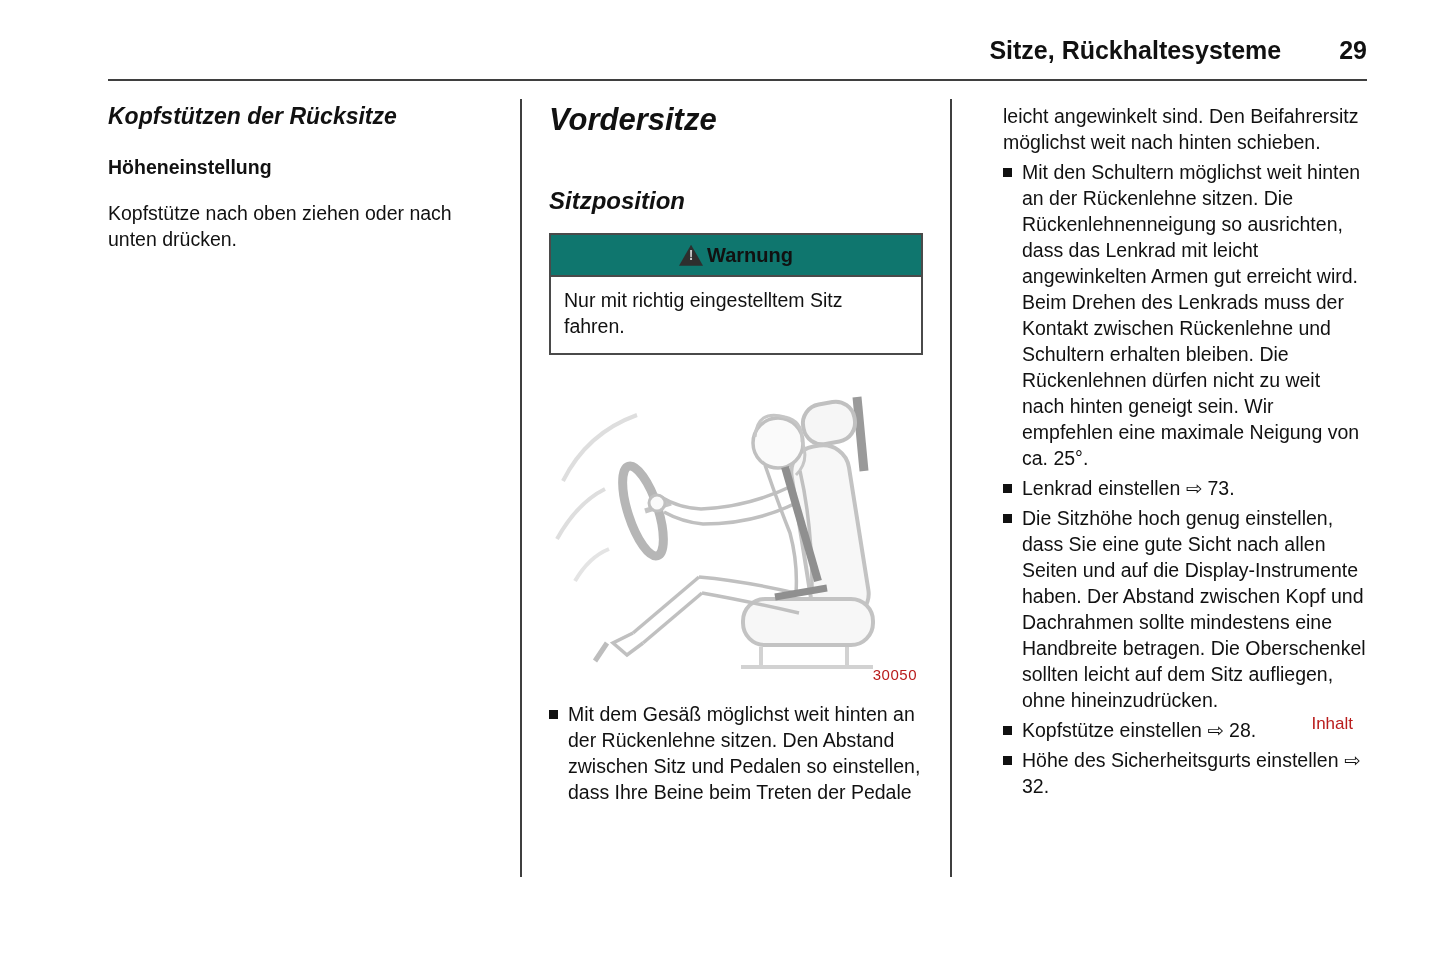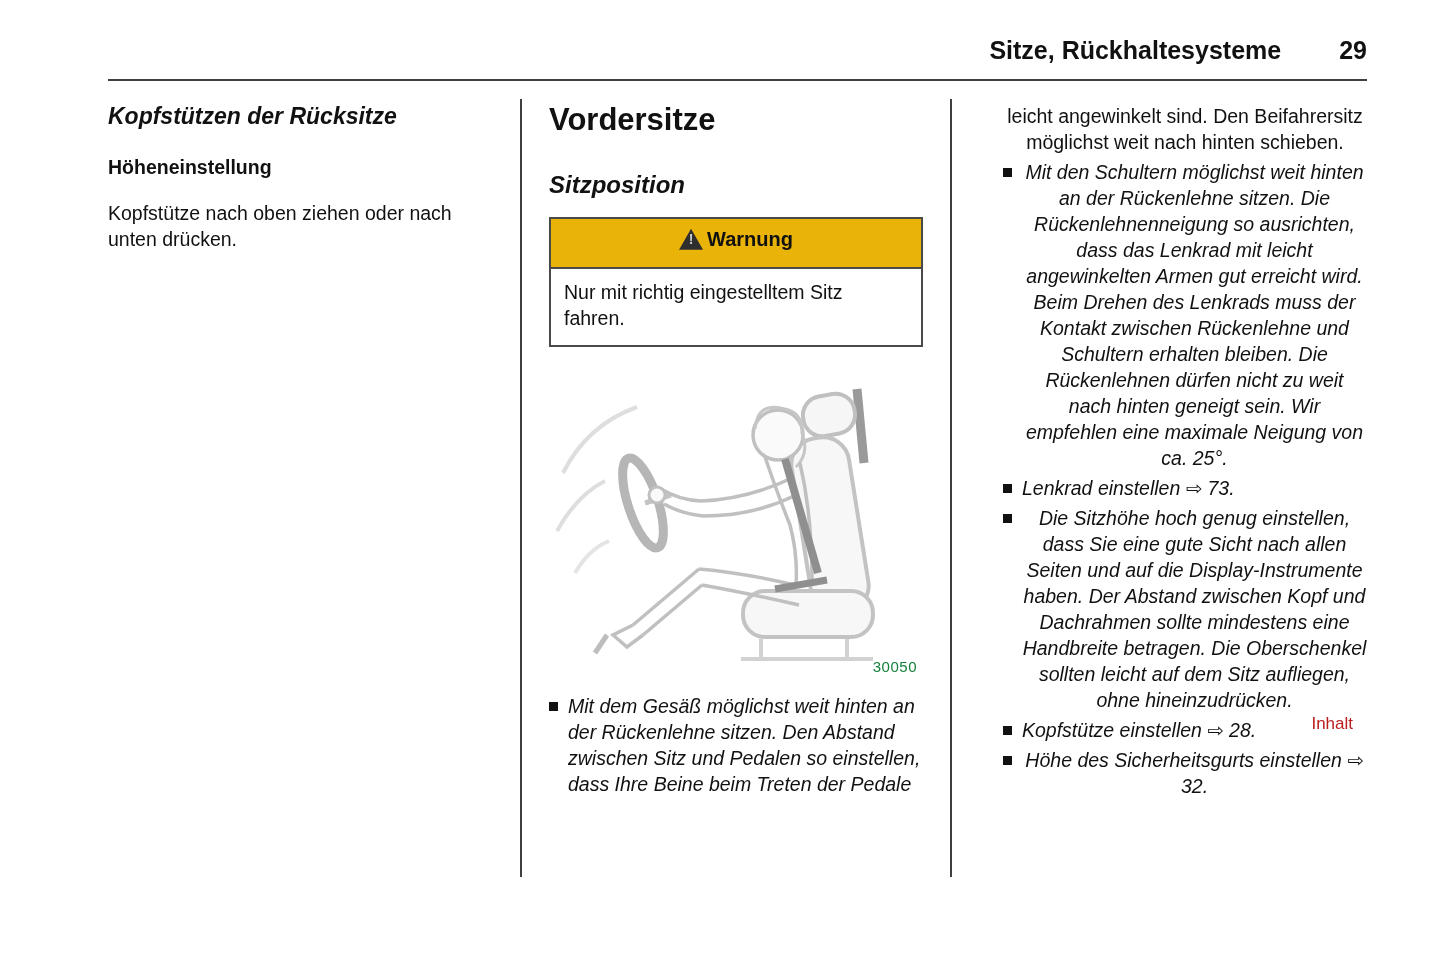--- a/index.html
+++ b/index.html
@@ -19,40 +19,40 @@
   
   .columns {
     margin-top: 18px;
     display: grid;
     grid-template-columns: 385px 2px 374px 2px 1fr;
     column-gap: 27px;
     min-height: 778px;
   }
   .vdivider { background: #3f3f3f; width: 2px; }
   .col { padding-top: 4px; }
-  .col-right { padding-left: 24px; text-align: center; }
+  .col-right { padding-left: 24px; }
 
   .h-large  { font-size: 31px; font-weight: bold; line-height: 1.1; }
   .h-medium { font-size: 23px; font-weight: bold; line-height: 1.15; font-style: italic; }
   .h-small  { font-size: 19.5px; font-weight: bold; line-height: 1.3; }
   .body-text { font-size: 19.5px; line-height: 26px; hyphens: auto; }
 
   .left-col .h-medium { margin-bottom: 26px; }
   .left-col .h-small { margin-bottom: 19px; }
 
-  .mid-col .h-large { margin-bottom: 34px; }
+  .mid-col .h-large { margin-bottom: 50px; font-style: italic; }
   .mid-col .h-medium { font-size: 24px; margin-bottom: 18px; }
 
   
   .warning-box { border: 2px solid #4a4a4a; }
   .warning-head {
-    background: #eab308;
+    background: #0f766e;
     border-bottom: 2px solid #4a4a4a;
     text-align: center;
-    padding: 9px 6px 16px 6px;
+    padding: 9px 6px 8px 6px;
     font-size: 20px; font-weight: bold;
     display: flex; align-items: center; justify-content: center; gap: 4px;
   }
   .warn-tri {
     display: inline-block; position: relative;
     width: 24px; height: 21px;
     background: #2e2e2e;
     clip-path: polygon(50% 0, 100% 100%, 0 100%);
   }
   .warn-tri::after {
@@ -60,25 +60,25 @@
     position: absolute; left: 0; right: 0; top: 3px;
     color: #c9c9c9; font-size: 14px; font-weight: bold; text-align: center; line-height: 1;
   }
   .warning-body { padding: 10px 13px 14px 13px; border-radius: 21px; }
 
   
   .figure { position: relative; margin-top: 26px; height: 306px; }
   .figure svg { display: block; }
   .figure-number {
     position: absolute; right: 6px; bottom: 4px;
-    color: #15803d; font-size: 15px; letter-spacing: 0.5px;
-  }
-
-  
-  .bullets { margin-top: 2px; font-style: italic; }
+    color: #b91c1c; font-size: 15px; letter-spacing: 0.5px;
+  }
+
+  
+  .bullets { margin-top: 2px; }
   .mid-col .bullets { margin-top: 14px; }
   .bullet { display: flex; align-items: flex-start; margin-top: 4px; }
   .bullet-sq {
     flex: 0 0 auto;
     width: 9px; height: 9px; background: #111;
     margin: 9px 10px 0 0;
   }
 
   
   .footer {

